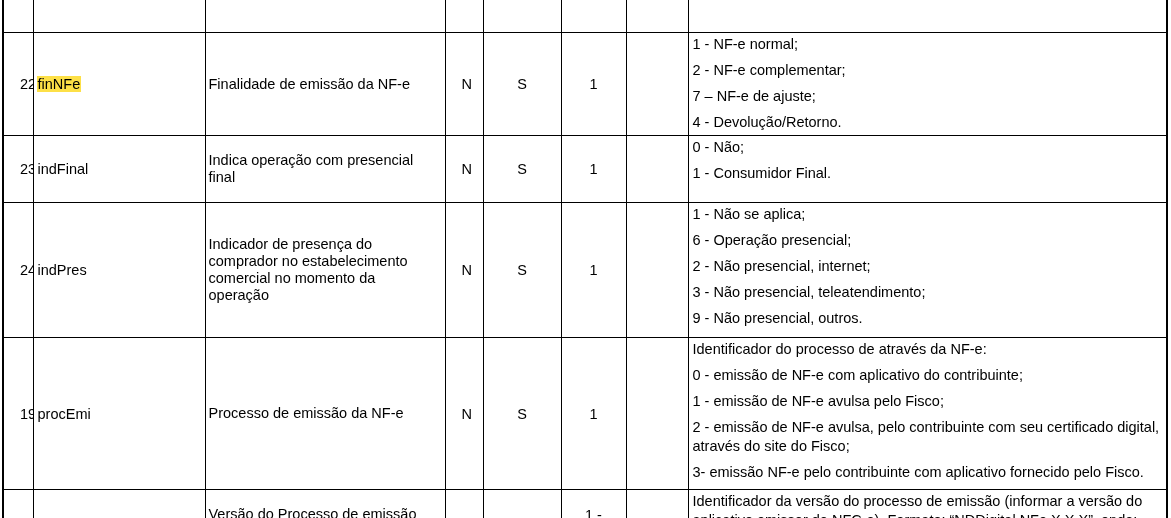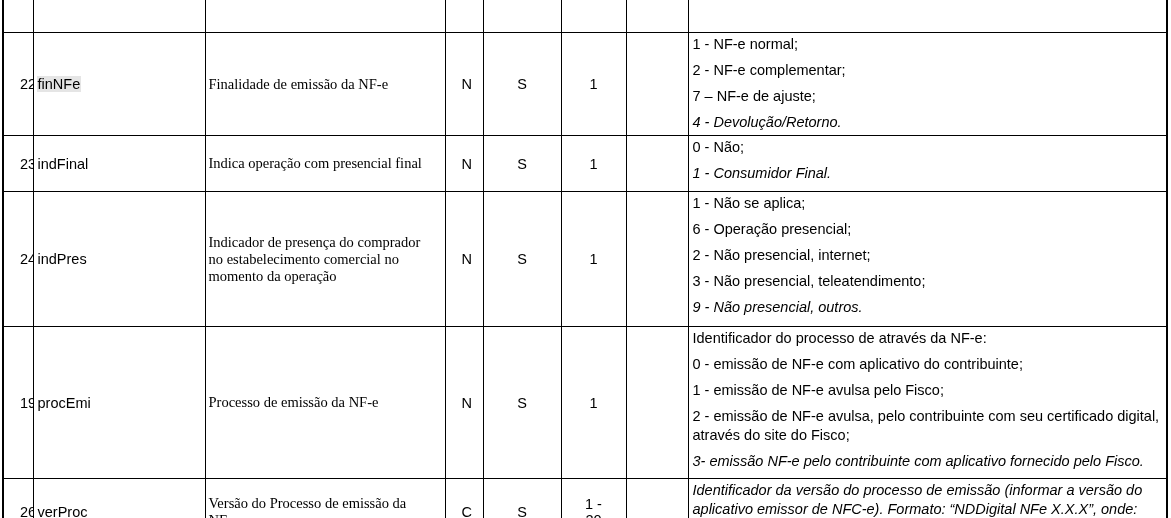--- a/index.html
+++ b/index.html
@@ -33,33 +33,33 @@
   }
   tr.stub { height: 9px; }
   tbody tr:nth-child(2) { height: 103px; }
   tbody tr:nth-child(3) { height: 56px; }
   tbody tr:nth-child(4) { height: 135px; }
   tbody tr:nth-child(5) { height: 152px; }
   tbody tr:nth-child(6) { height: 58px; }
 
   .c-num  { text-align: center; }
   .c-field{ padding-left: 3px; }
-  .c-desc { padding-left: 3px; line-height: 17px; font-family: Liberation Serif, serif; }
+  .c-desc { padding-left: 3px; line-height: 17px; }
   .c-type, .c-req, .c-size { text-align: center; }
   .c-val  {
     vertical-align: top;
     padding: 2px 3px 0 4px;
     line-height: 19px;
     margin-top: 32px;
   }
   .vi {
     margin: 0 0 7px 0;
     line-height: 19px;
   }
-  .vi:last-child { margin-bottom: 0; font-style: italic; }
+  .vi:last-child { margin-bottom: 0; }
   .field-text { display: inline-block; padding: 0 1px; }
 </style>
 </head>
 <body>
 
 <div class="page">
   <table class="spec">
     <colgroup>
       <col style="width:30px">
       <col style="width:172px">
@@ -76,21 +76,21 @@
         <td></td>
         <td></td>
         <td></td>
         <td></td>
         <td></td>
         <td></td>
         <td></td>
       </tr>
     <tr>
     <td class="c-num">22</td>
-    <td class="c-field"><span class="field-text" style="background: #e5e5e5;">finNFe</span></td>
+    <td class="c-field"><span class="field-text" style="background: #fde047;">finNFe</span></td>
     <td class="c-desc">Finalidade de emissão da NF-e</td>
     <td class="c-type">N</td>
     <td class="c-req">S</td>
     <td class="c-size">1</td>
     <td class="c-obs"></td>
     <td class="c-val">
             <p class="vi">1 - NF-e normal;</p>
             <p class="vi">2 - NF-e complementar;</p>
             <p class="vi">7 – NF-e de ajuste;</p>
             <p class="vi">4 - Devolução/Retorno.</p>

